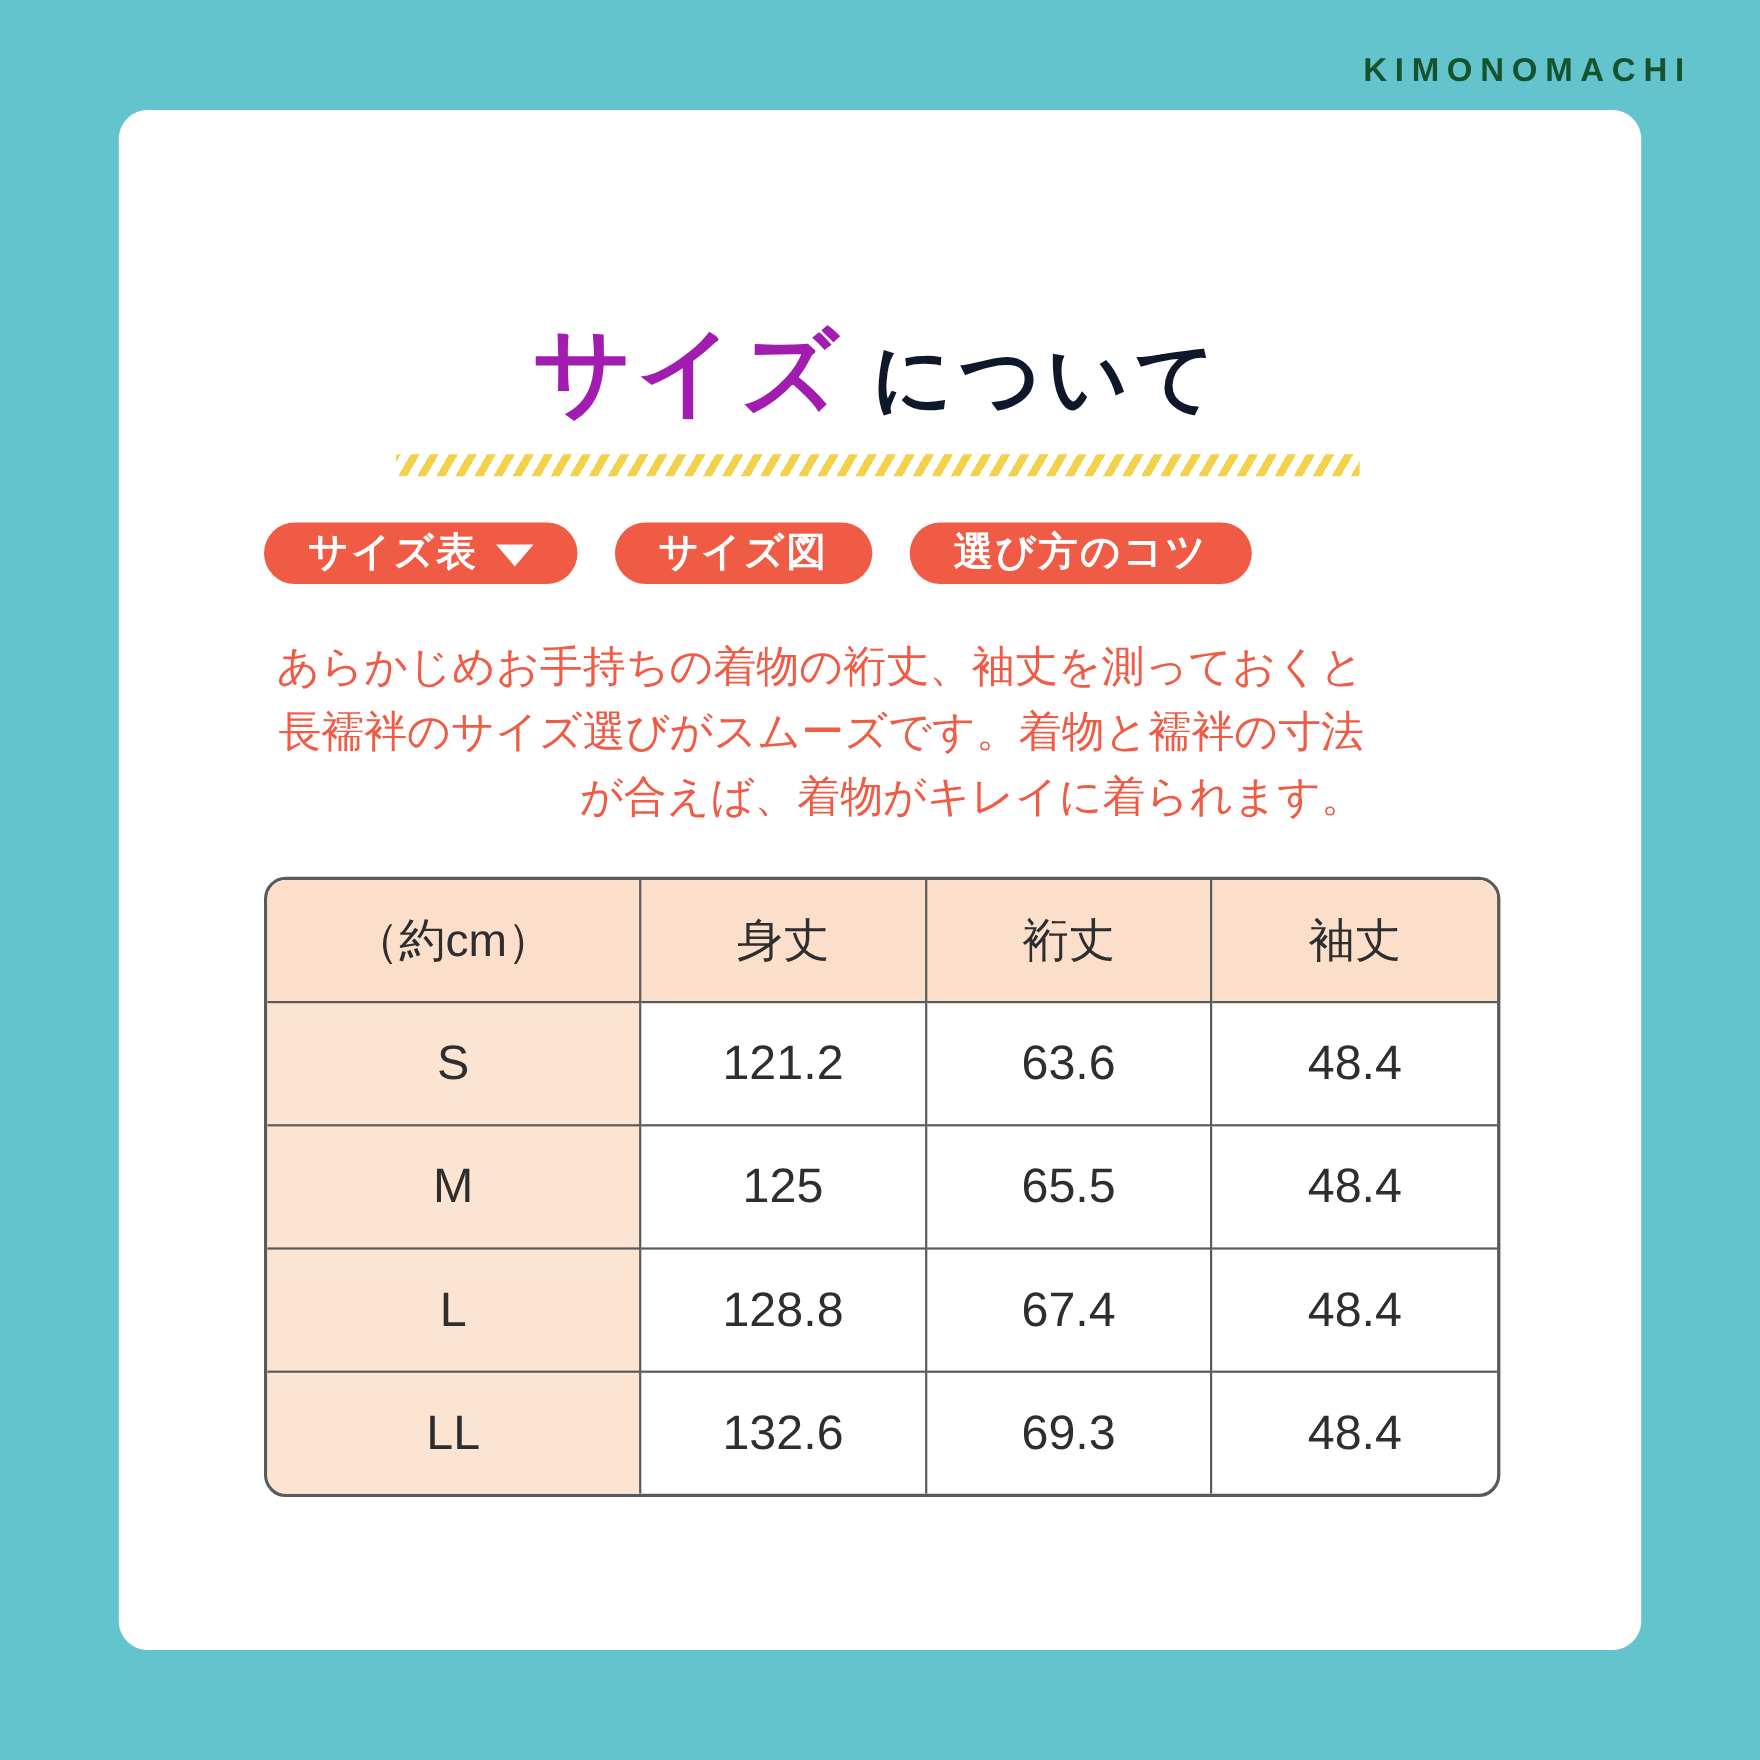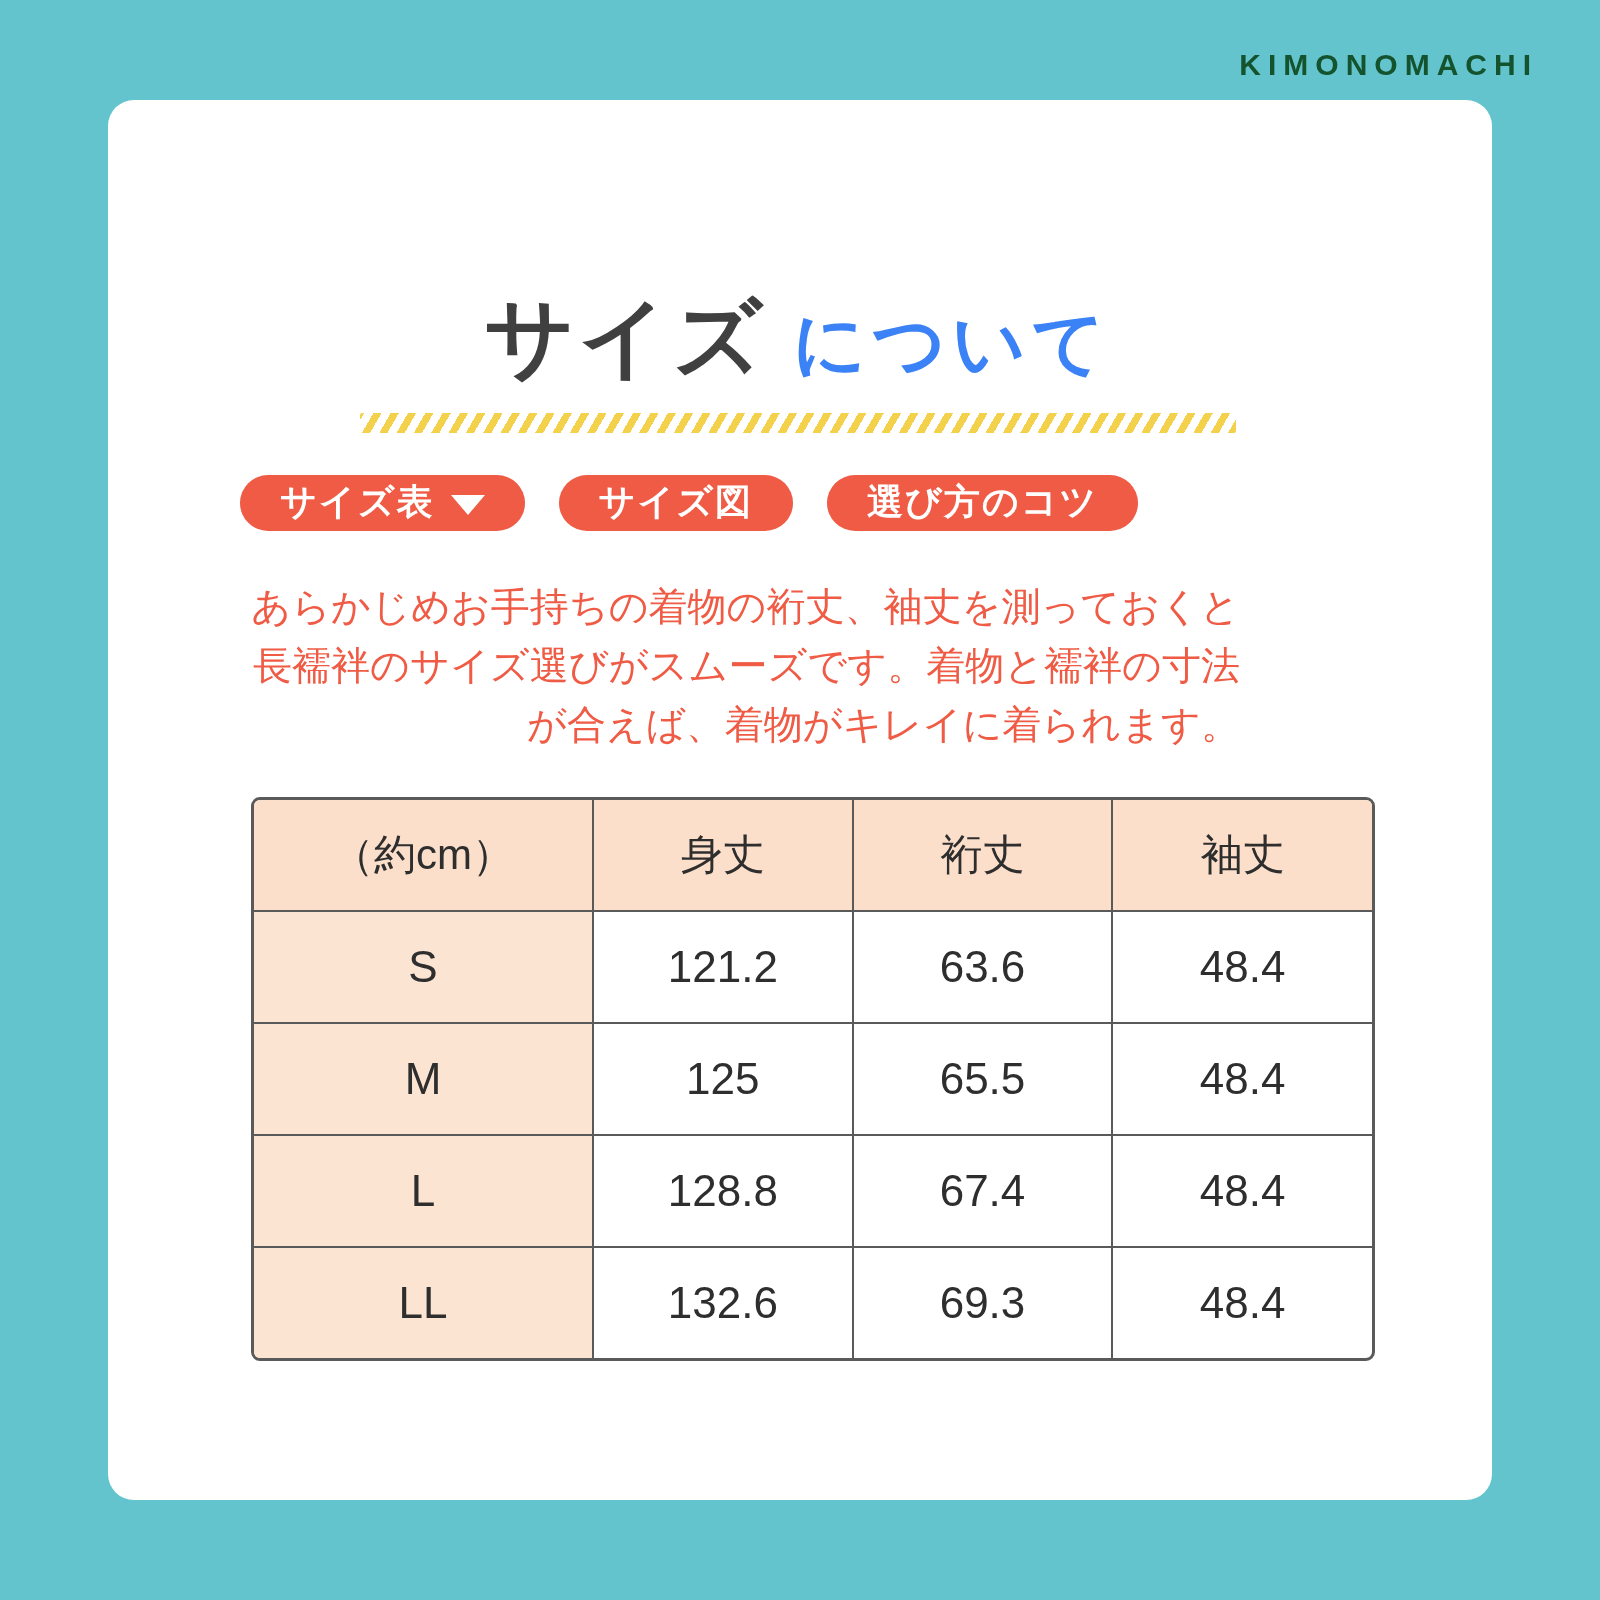--- a/index.html
+++ b/index.html
@@ -52,27 +52,27 @@
   }
 
   
   .title {
     text-align: center;
     white-space: nowrap;
     line-height: 1.1;
     margin-bottom: 26px;
   }
   .title .accent {
-    color: #404040;
+    color: #a21caf;
     font-size: 88px;
     font-weight: 700;
     letter-spacing: 4px;
   }
   .title .rest {
-    color: #3b82f6;
+    color: #0f172a;
     font-size: 72px;
     font-weight: 700;
     letter-spacing: 6px;
     margin-left: 26px;
   }
 
   
   .divider {
     margin: 0 auto 42px auto;
     width: 876px;
@@ -128,24 +128,24 @@
     font-size: 39px;
     line-height: 1.52;
     letter-spacing: 0px;
     margin: 0 0 42px 2px;
     width: 1000px;
     text-align: right;
   }
 
   
   .table-wrap {
-    margin-left: 13px;
+    margin-left: 2px;
     width: 1118px;
     border: 3px solid #5a5a5a;
-    border-radius: 9px;
+    border-radius: 20px;
     overflow: hidden;
     background: #ffffff;
   }
   table {
     width: 100%;
     border-collapse: collapse;
     table-layout: fixed;
   }
   th, td {
     border: 2.5px solid #5a5a5a;

